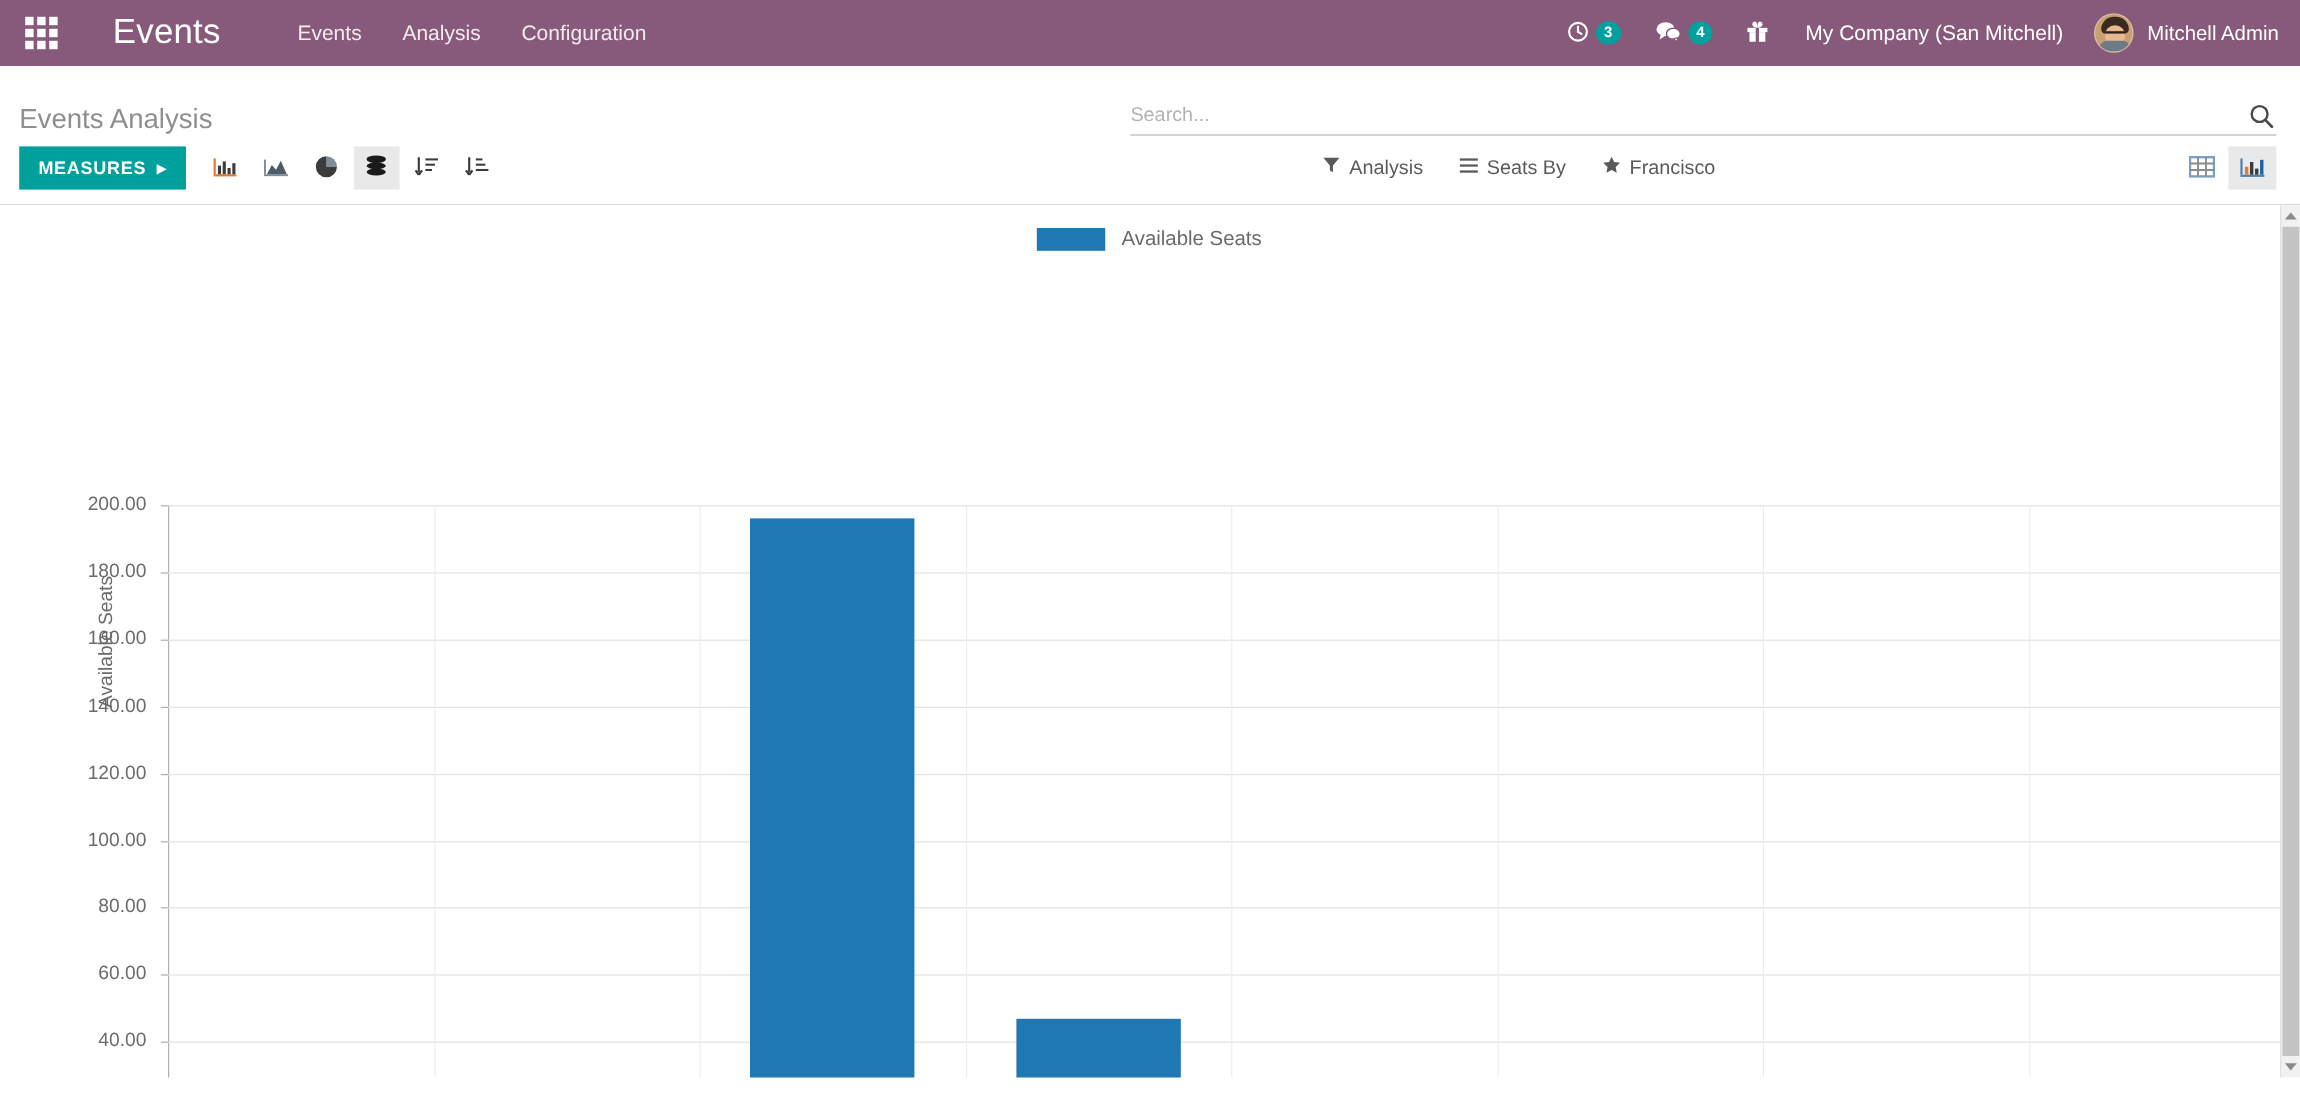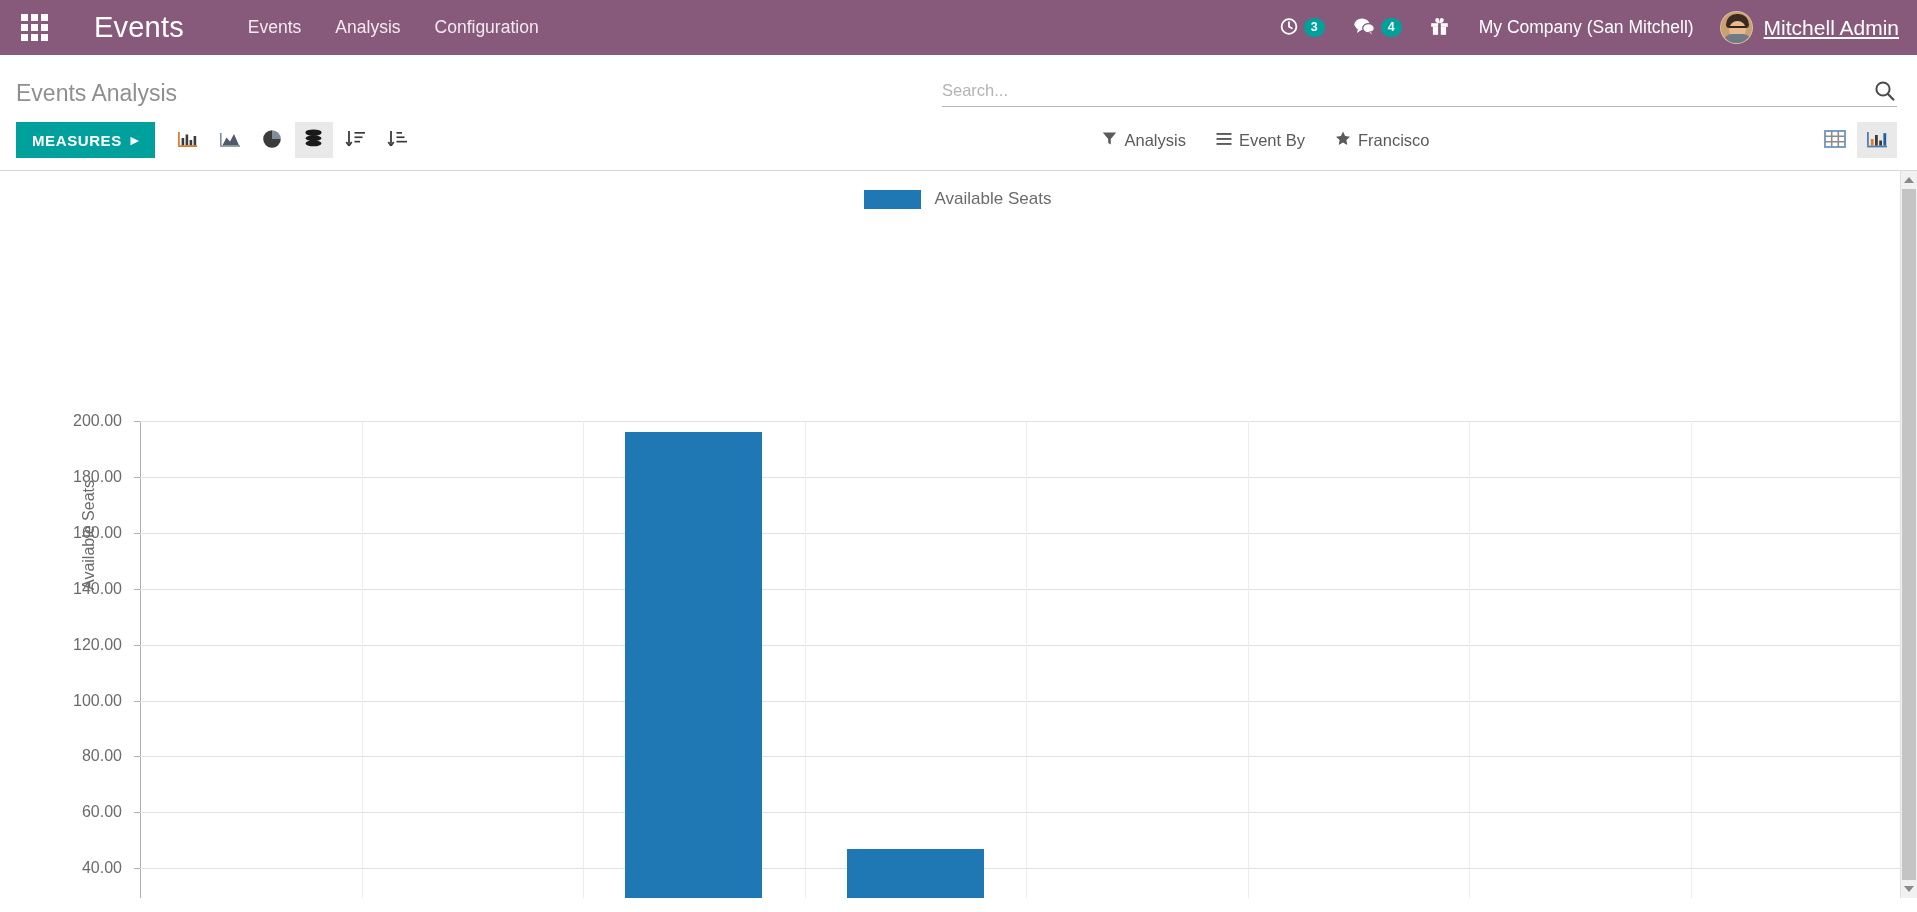--- a/index.html
+++ b/index.html
@@ -38,25 +38,25 @@
             background: #c8a071; position: relative; flex: none;
             border: 1px solid rgba(255,255,255,.35); }
   .avatar .hair { position: absolute; left: 5px; top: 2px; width: 23px; height: 14px;
                   background: #3a2a20; border-radius: 12px 12px 4px 4px; }
   .avatar .face { position: absolute; left: 8px; top: 9px; width: 17px; height: 17px;
                   background: #e8b98e; border-radius: 50%; }
   .avatar .glass { position: absolute; left: 8px; top: 14px; width: 17px; height: 5px;
                    border-top: 2px solid #30241c; }
   .avatar .body { position: absolute; left: 2px; bottom: 0; width: 29px; height: 9px;
                   background: #6d7b86; border-radius: 10px 10px 0 0; }
-  .user-name { color: #ffffff; font-size: 21px; white-space: nowrap; text-decoration: underline; }
+  .user-name { color: #ffffff; font-size: 17px; white-space: nowrap; }
 
   
   .control-panel { background: #ffffff; border-bottom: 1px solid #d8d8d8; }
-  .cp-row1 { display: flex; align-items: center; padding: 18px 20px 0 16px; height: 58px; }
+  .cp-row1 { display: flex; align-items: flex-end; padding: 18px 20px 0 16px; height: 58px; }
   .breadcrumb { font-size: 23px; color: #8f8f8f; font-weight: 400; white-space: nowrap; }
   .searchview { margin-left: auto; width: 955px; display: flex; align-items: center;
                 border-bottom: 1px solid #b5b5b5; padding-bottom: 5px; }
   .searchview input { flex: 1; border: none; outline: none; font-size: 16.5px;
                       color: #1d4ed8; font-family: inherit; background: transparent; }
   .searchview input::placeholder { color: #b3b3b3; }
   .search-btn { background: none; border: none; cursor: pointer; padding: 0 2px; }
   .search-btn svg { display: block; }
 
   .cp-row2 { display: flex; align-items: center; padding: 9px 20px 12px 16px; }
@@ -276,21 +276,21 @@
         <span>Analysis</span>
       </div>
       <div class="flt">
         <span>
           <svg width="16" height="14" viewBox="0 0 16 14">
             <rect x="0.5" y="1" width="15" height="1.9" fill="#5a5a5a"></rect>
             <rect x="0.5" y="6" width="15" height="1.9" fill="#5a5a5a"></rect>
             <rect x="0.5" y="11" width="15" height="1.9" fill="#5a5a5a"></rect>
           </svg>
         </span>
-        <span>Event By</span>
+        <span>Seats By</span>
       </div>
       <div class="flt">
         <span>
           <svg width="16" height="15" viewBox="0 0 16 15">
             <path d="M8 0.6 L10.1 5.1 L15 5.7 L11.4 9.1 L12.3 14 L8 11.6 L3.7 14 L4.6 9.1 L1 5.7 L5.9 5.1 Z" fill="#5a5a5a"></path>
           </svg>
         </span>
         <span>Francisco</span>
       </div>
     </div>

